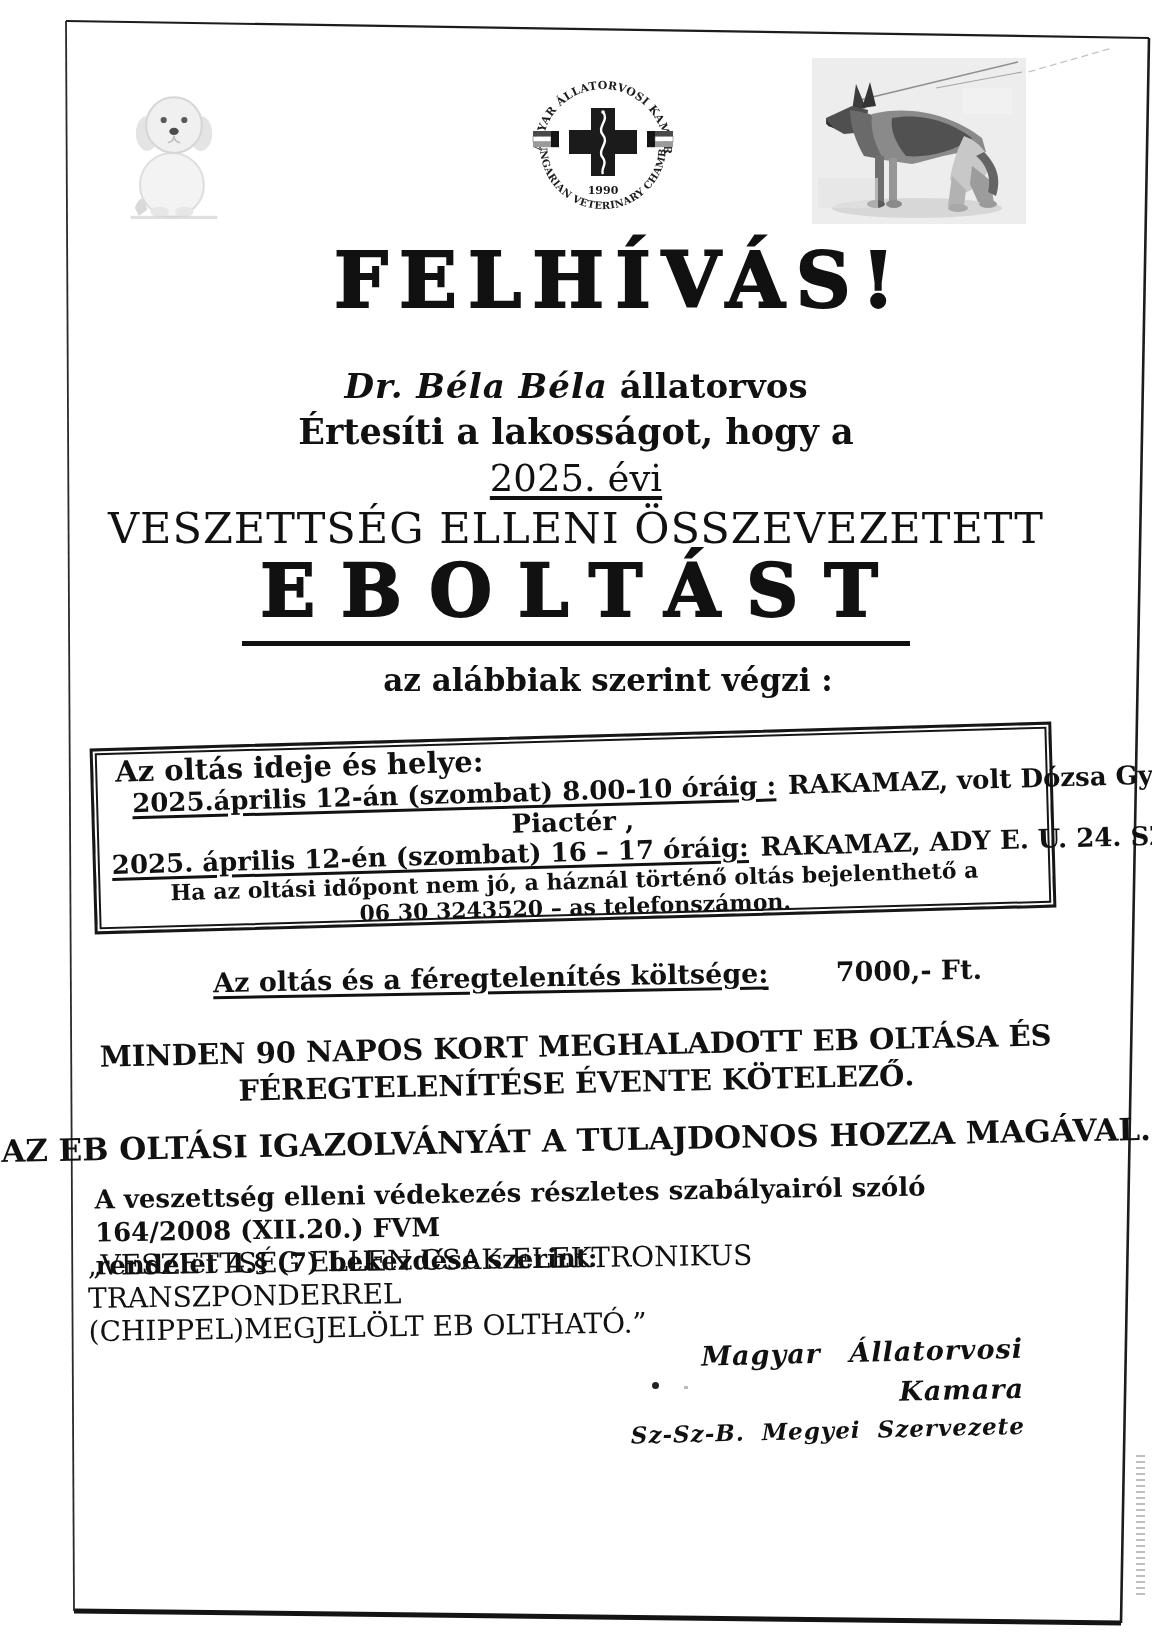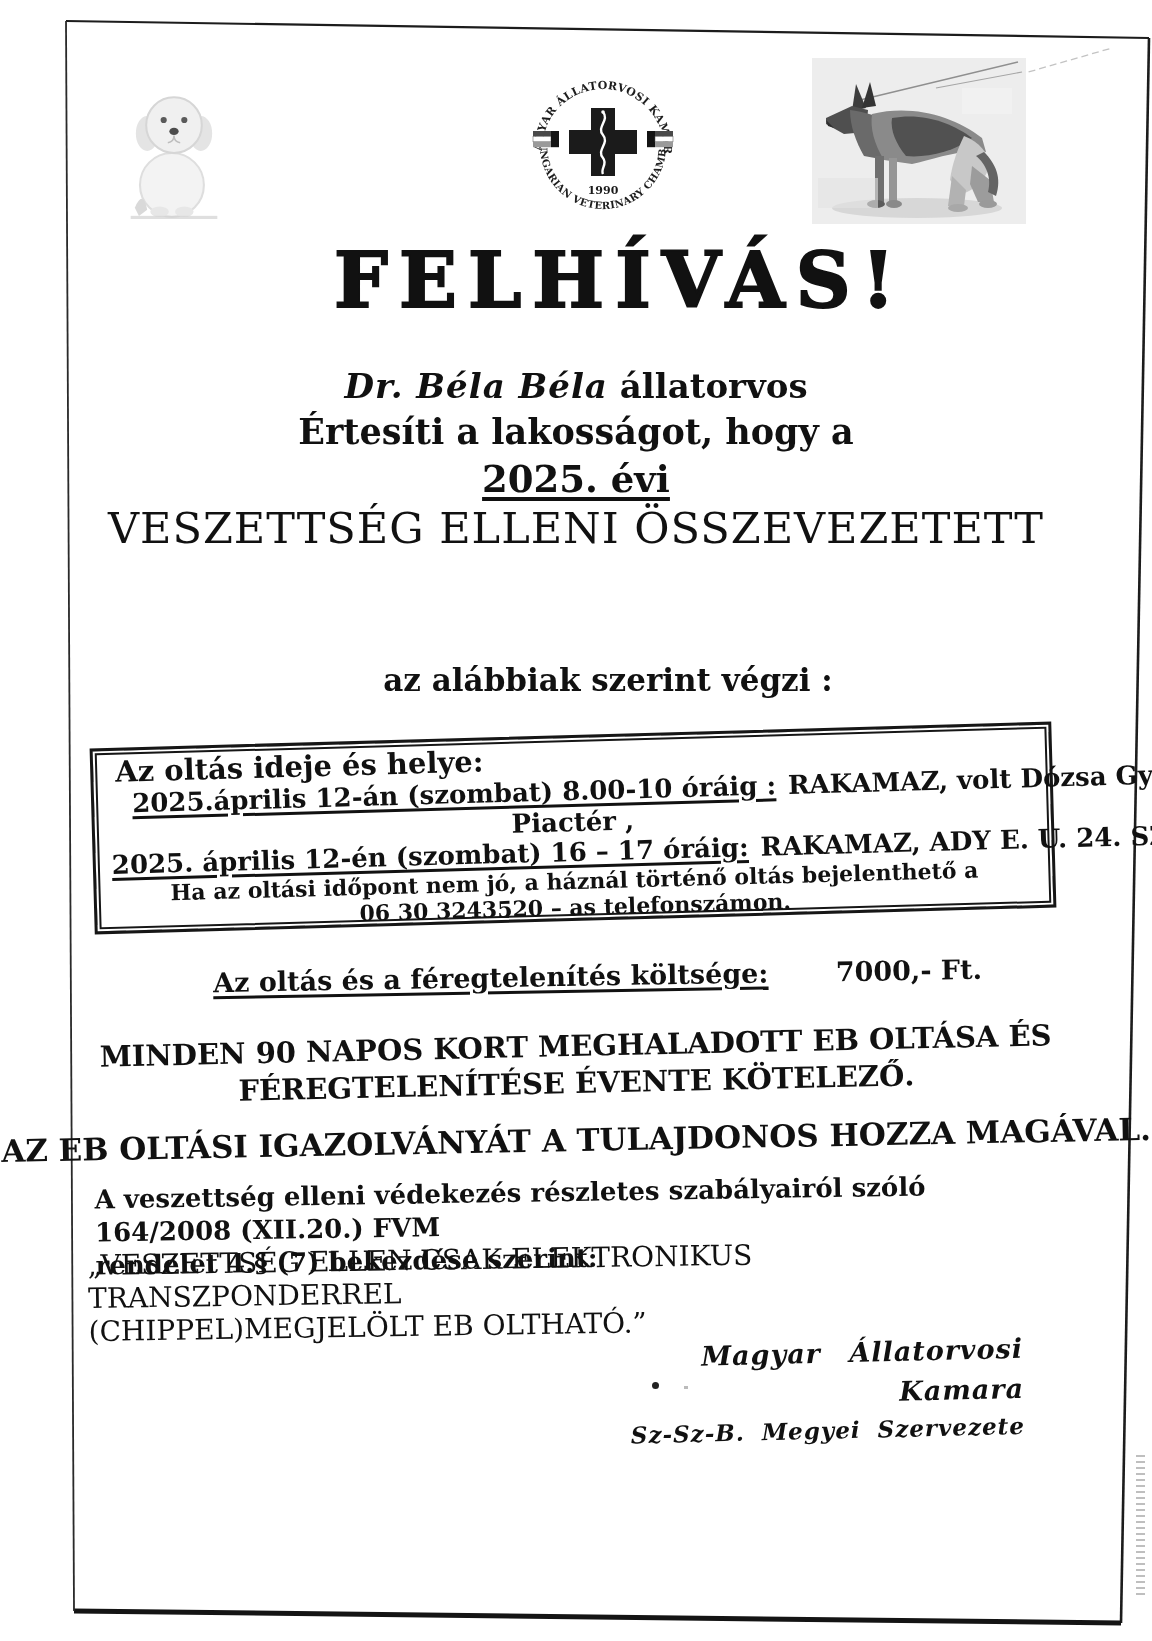--- a/index.html
+++ b/index.html
@@ -9,21 +9,21 @@
   }
   .abs{position:absolute;}
   .ctr{left:0;width:1152px;text-align:center;}
   
   .headline{top:236px;font-size:76px;font-weight:900;letter-spacing:11px;padding-left:44px;
     -webkit-text-stroke:2px #111;}
   .scriptname{font-style:italic;font-weight:bold;letter-spacing:1px;}
   .drline{top:366px;font-size:34px;font-weight:bold;}
   .drline .role{margin-left:12px;font-style:normal;}
   .notice{top:411px;font-size:35px;font-weight:bold;}
-  .yearline{top:457px;font-size:37px;font-weight:bold;}
+  .yearline{top:457px;font-size:37px;font-weight:normal;}
   .yearline span{text-decoration:underline;text-decoration-thickness:4px;text-underline-offset:5px;}
   .campaign{top:503px;font-size:43px;font-weight:normal;letter-spacing:1px;}
   .subject{top:548px;}
   .subject span{
     display:inline-block;font-size:72px;font-weight:900;letter-spacing:26px;
     -webkit-text-stroke:2px #111;border-bottom:5px solid #111;padding:0 6px 8px 18px;
   }
   .followup{top:662px;font-size:31px;font-weight:bold;padding-left:32px;}
   
   .schedbox{
@@ -154,20 +154,23 @@
   </div>
 
   <div class="abs ctr notice">Értesíti a lakosságot, hogy a</div>
 
   <div class="abs ctr yearline">
     <span>2025. évi</span>
   </div>
 
   <div class="abs ctr campaign">VESZETTSÉG ELLENI ÖSSZEVEZETETT</div>
 
+  <div class="abs ctr subject">
+    <span>EBOLTÁST</span>
+  </div>
 
   <div class="abs ctr followup">az alábbiak szerint végzi :</div>
 
   <div class="abs schedbox">
     <div class="sb-head">Az oltás ideje és helye:</div>
     <div class="sb-entry">
       <span class="u">2025.április 12-án (szombat) 8.00-10 óráig :</span><span class="loc">RAKAMAZ, volt Dózsa Gy. úti</span>
     </div>
     <div class="sb-center">Piactér ,</div>
     <div class="sb-entry sb-entry2">

